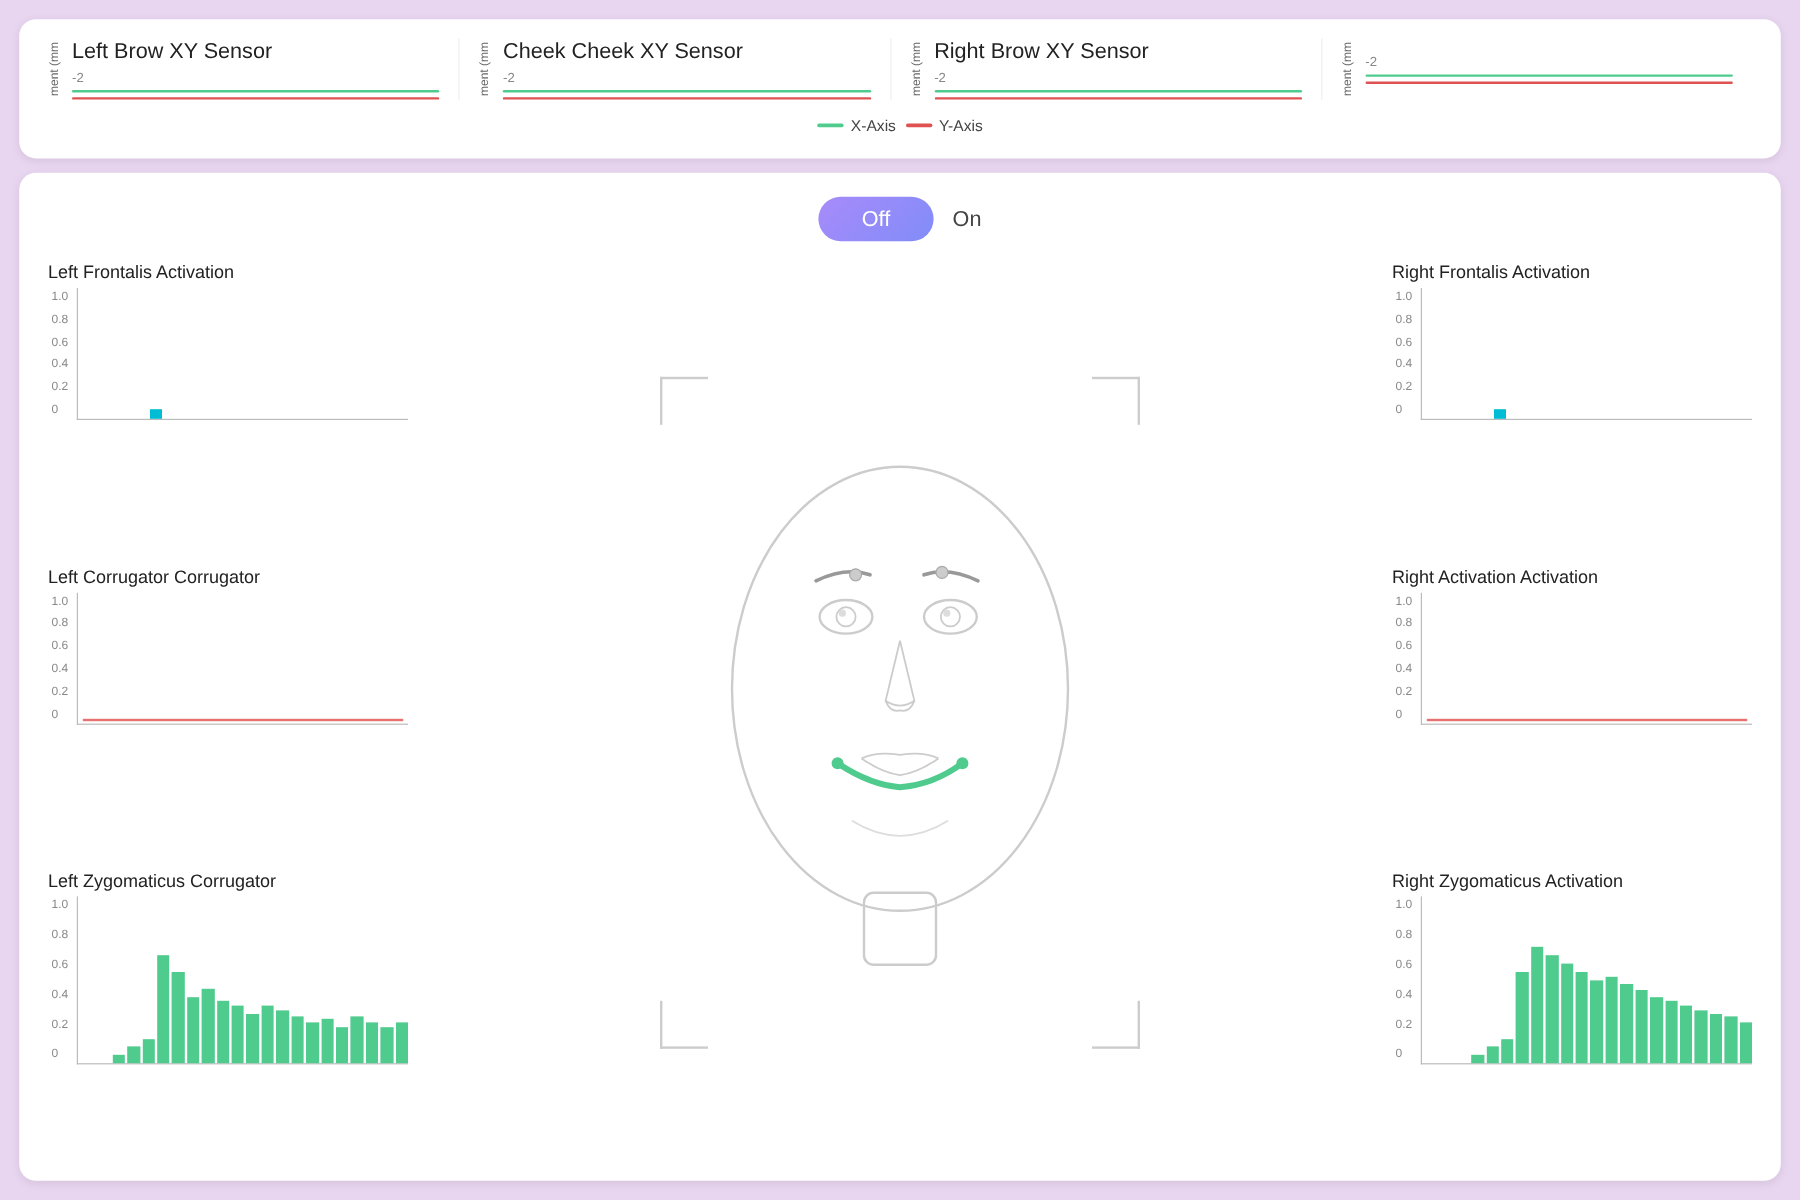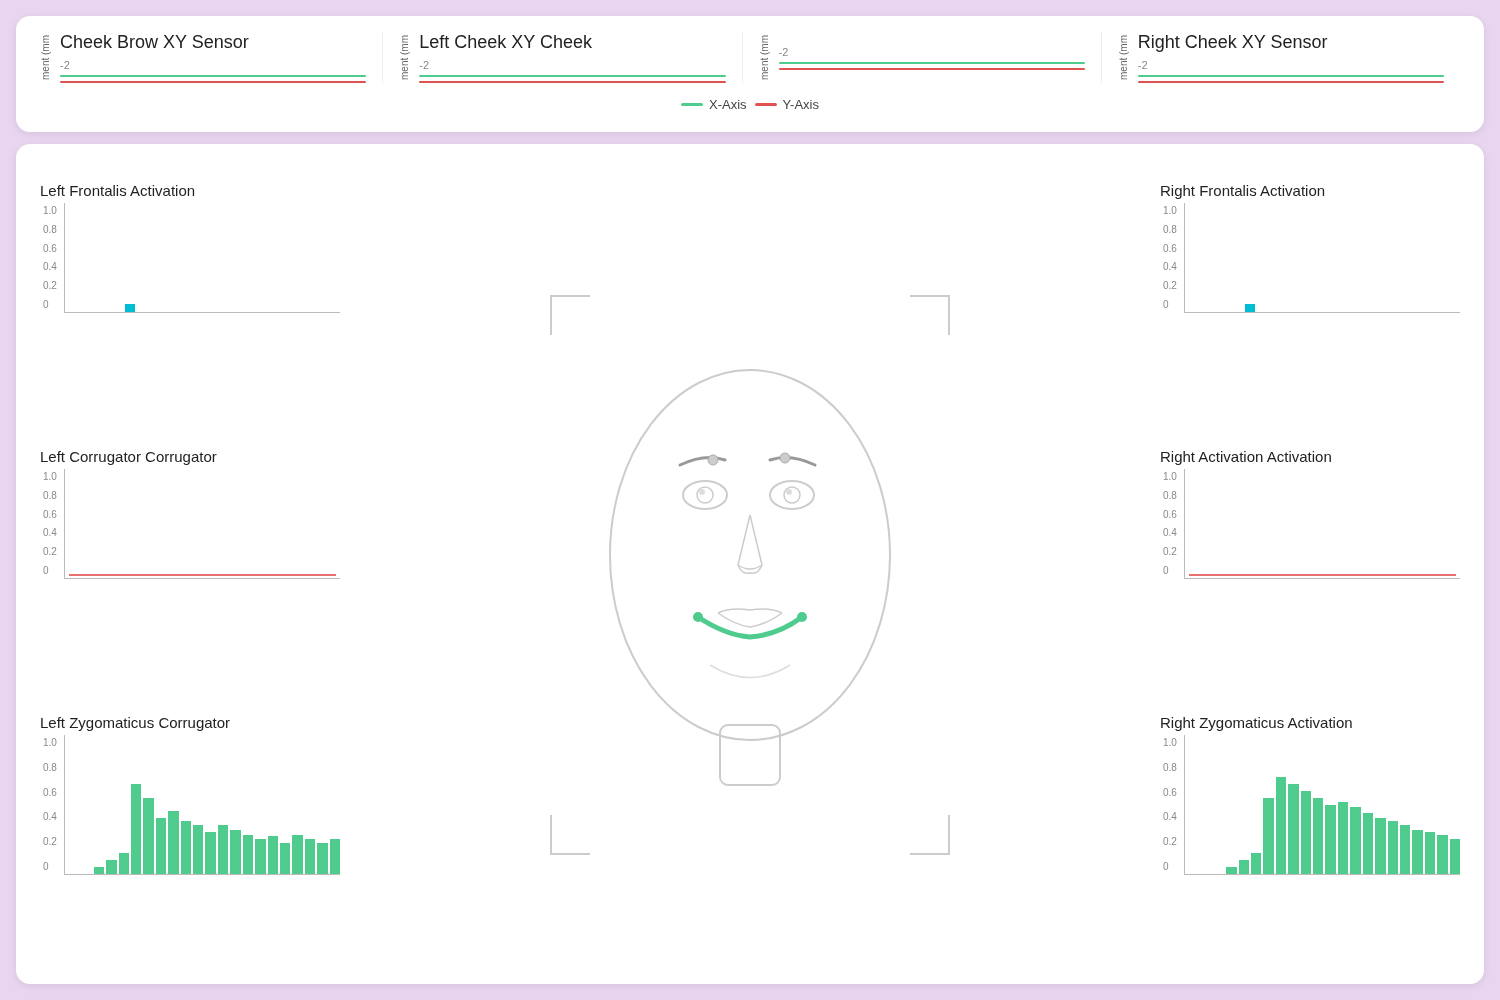--- a/index.html
+++ b/index.html
@@ -201,79 +201,83 @@
   </style>
 </head>
 <body>
 
 <div class="top-panel">
   <div class="sensor-row">
 
     <div class="sensor-block">
       <div class="sensor-y-label">ment (mm</div>
       <div class="sensor-content">
-        <div class="sensor-title">Cheek Brow XY Sensor</div>
+        <div class="sensor-title">Left Brow XY Sensor</div>
         <div class="sensor-axis-label">-2</div>
         <div class="sensor-line-container">
           <div class="sensor-line green"></div>
           <div class="sensor-line red"></div>
         </div>
       </div>
     </div>
 
     <div class="sensor-block">
       <div class="sensor-y-label">ment (mm</div>
       <div class="sensor-content">
-        <div class="sensor-title">Left Cheek XY Cheek</div>
+        <div class="sensor-title">Cheek Cheek XY Sensor</div>
+        <div class="sensor-axis-label">-2</div>
+        <div class="sensor-line-container">
+          <div class="sensor-line green"></div>
+          <div class="sensor-line red"></div>
+        </div>
+      </div>
+    </div>
+
+    <div class="sensor-block">
+      <div class="sensor-y-label">ment (mm</div>
+      <div class="sensor-content">
+        <div class="sensor-title">Right Brow XY Sensor</div>
         <div class="sensor-axis-label">-2</div>
         <div class="sensor-line-container">
           <div class="sensor-line green"></div>
           <div class="sensor-line red"></div>
         </div>
       </div>
     </div>
 
     <div class="sensor-block">
       <div class="sensor-y-label">ment (mm</div>
       <div class="sensor-content">
         <div class="sensor-axis-label">-2</div>
         <div class="sensor-line-container">
           <div class="sensor-line green"></div>
           <div class="sensor-line red"></div>
         </div>
       </div>
     </div>
-
-    <div class="sensor-block">
-      <div class="sensor-y-label">ment (mm</div>
-      <div class="sensor-content">
-        <div class="sensor-title">Right Cheek XY Sensor</div>
-        <div class="sensor-axis-label">-2</div>
-        <div class="sensor-line-container">
-          <div class="sensor-line green"></div>
-          <div class="sensor-line red"></div>
-        </div>
-      </div>
-    </div>
   </div>
 
   <div class="legend-row">
     <div class="legend-item">
       <div class="legend-dot green"></div>
       <span>X-Axis</span>
     </div>
     <div class="legend-item">
       <div class="legend-dot red"></div>
       <span>Y-Axis</span>
     </div>
   </div>
 </div>
 
 <div class="bottom-panel">
   <div class="personalized-header">
+    <div class="toggle-row">
+      <button class="toggle-btn">Off</button>
+      <span class="toggle-label">On</span>
+    </div>
   </div>
 
   <div class="content-area">
 
     <div class="side-column">
 
       <div class="chart-panel">
         <div class="chart-title">Left Frontalis Activation</div>
         <div style="position:relative; height:110px; border-left:1px solid #bbb; border-bottom:1px solid #bbb; margin-left:24px;">
           <div style="position:absolute;left:-22px;top:0;bottom:0;display:flex;flex-direction:column;justify-content:space-between;padding:2px 0;">

